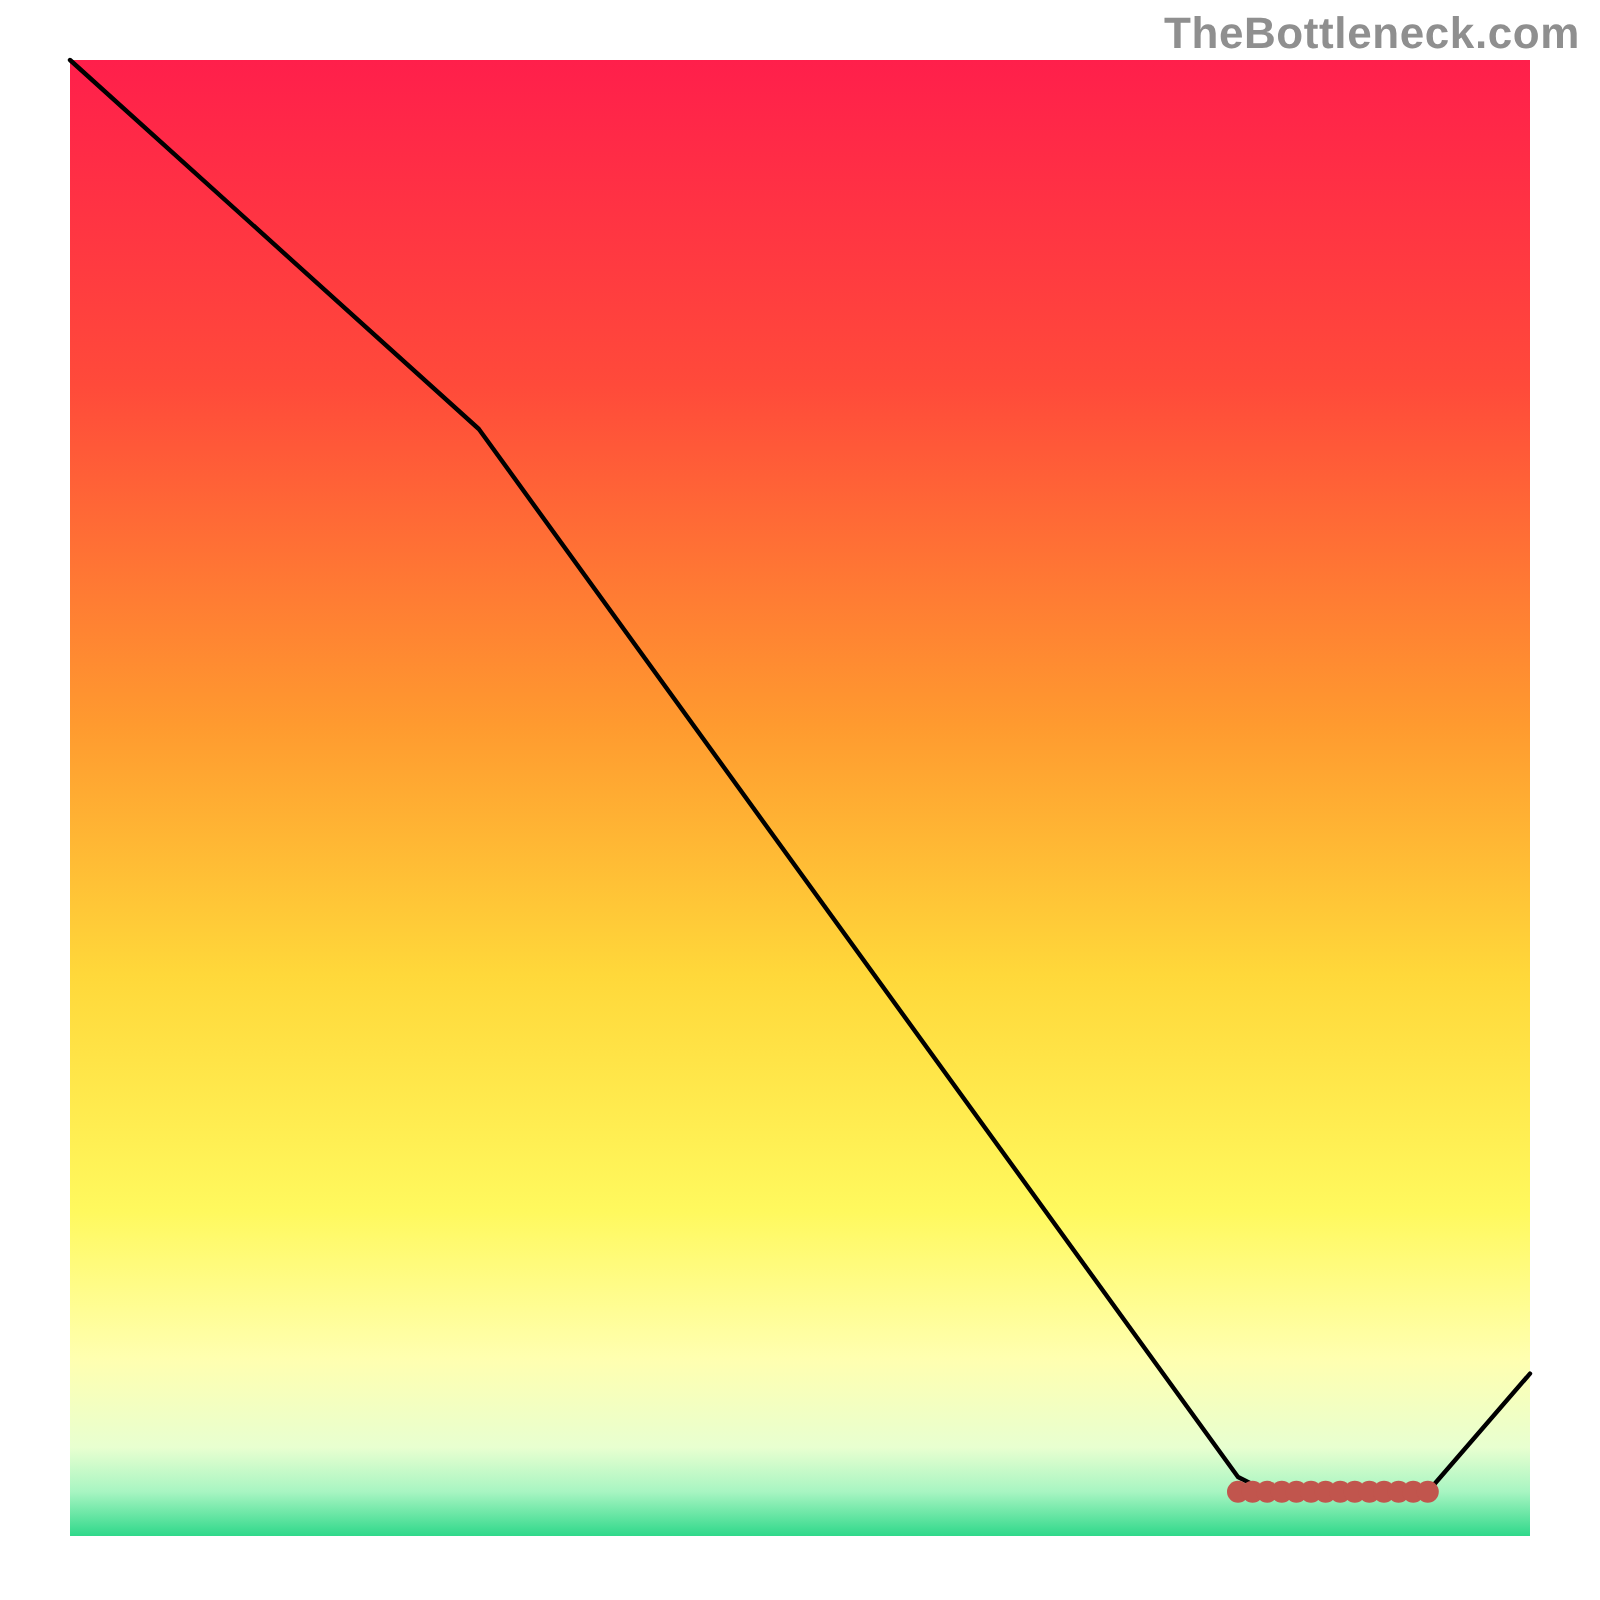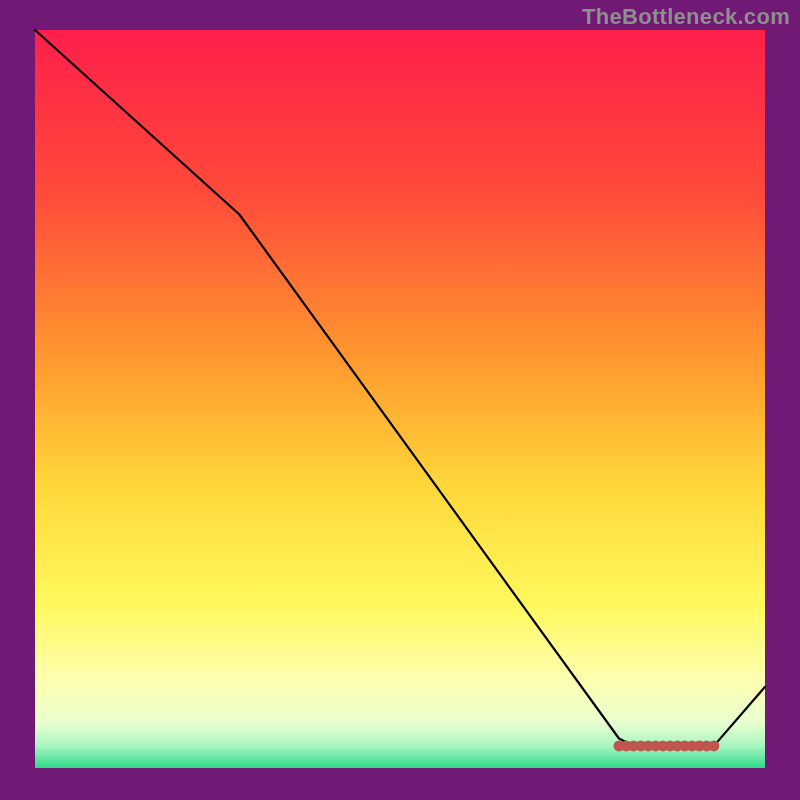--- a/index.html
+++ b/index.html
@@ -7,21 +7,21 @@
     padding: 0;
     width: 800px;
     height: 800px;
     background: #000;
     overflow: hidden;
   }
   .frame {
     position: relative;
     width: 800px;
     height: 800px;
-    background: #701a75;
+    background: #ffffff;
   }
   .watermark {
     position: absolute;
     top: 4px;
     right: 10px;
     font-family: Arial, sans-serif;
     font-size: 22px;
     font-weight: bold;
     color: #8f8f8f;
     letter-spacing: 0.3px;

